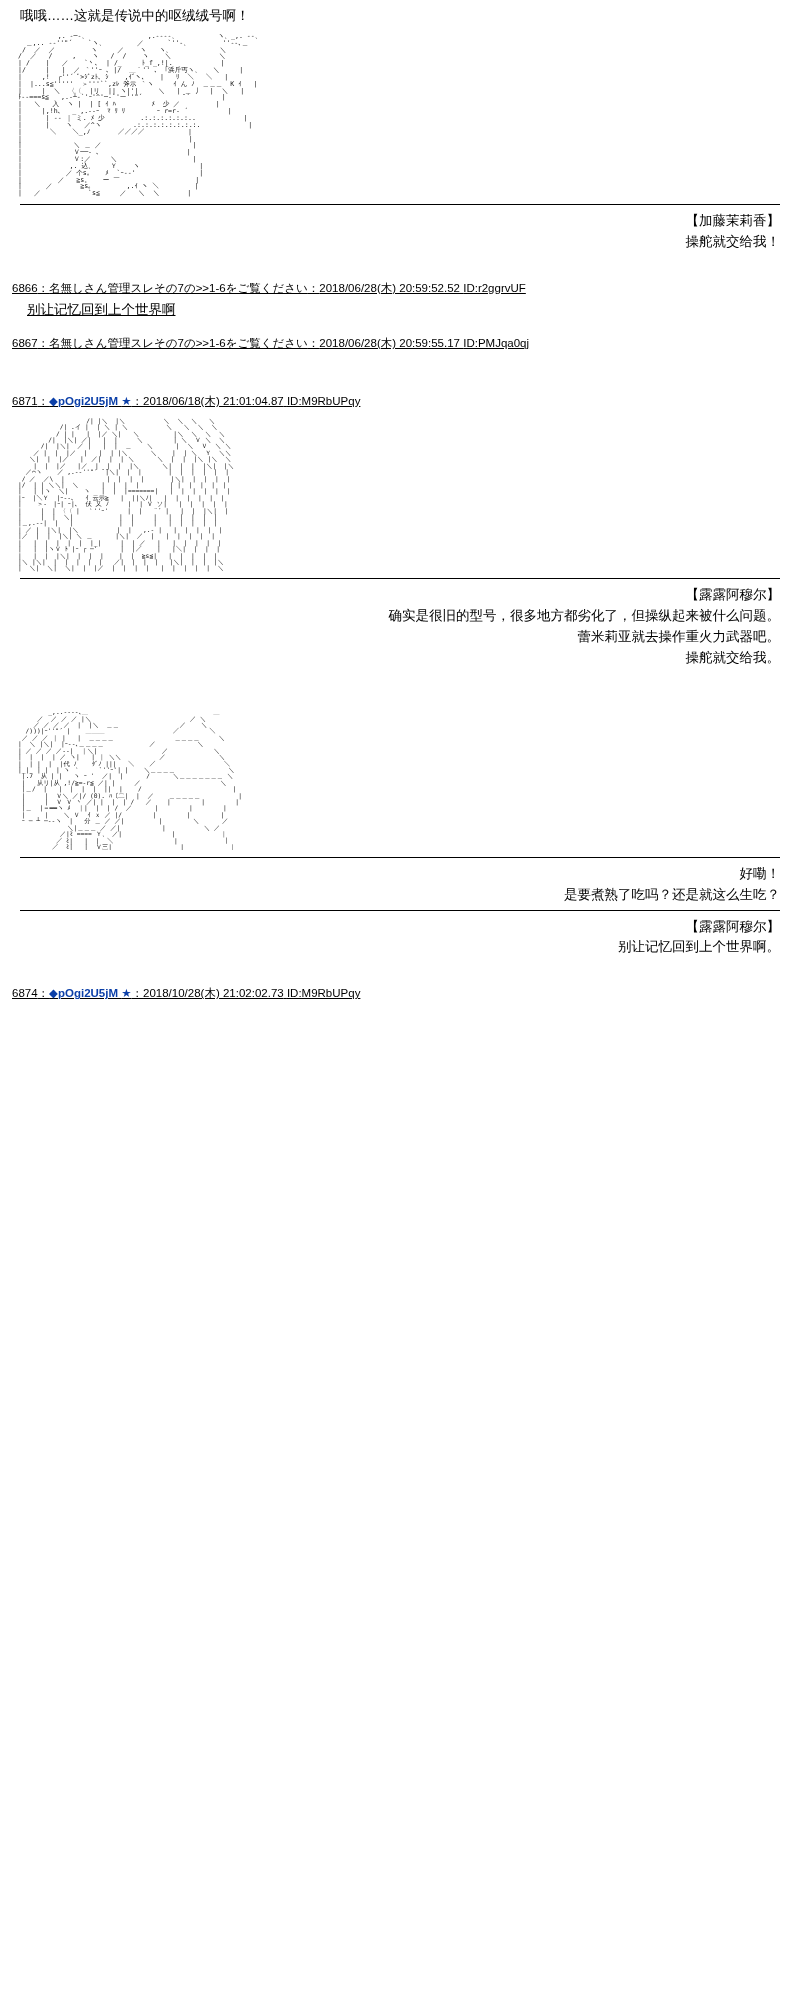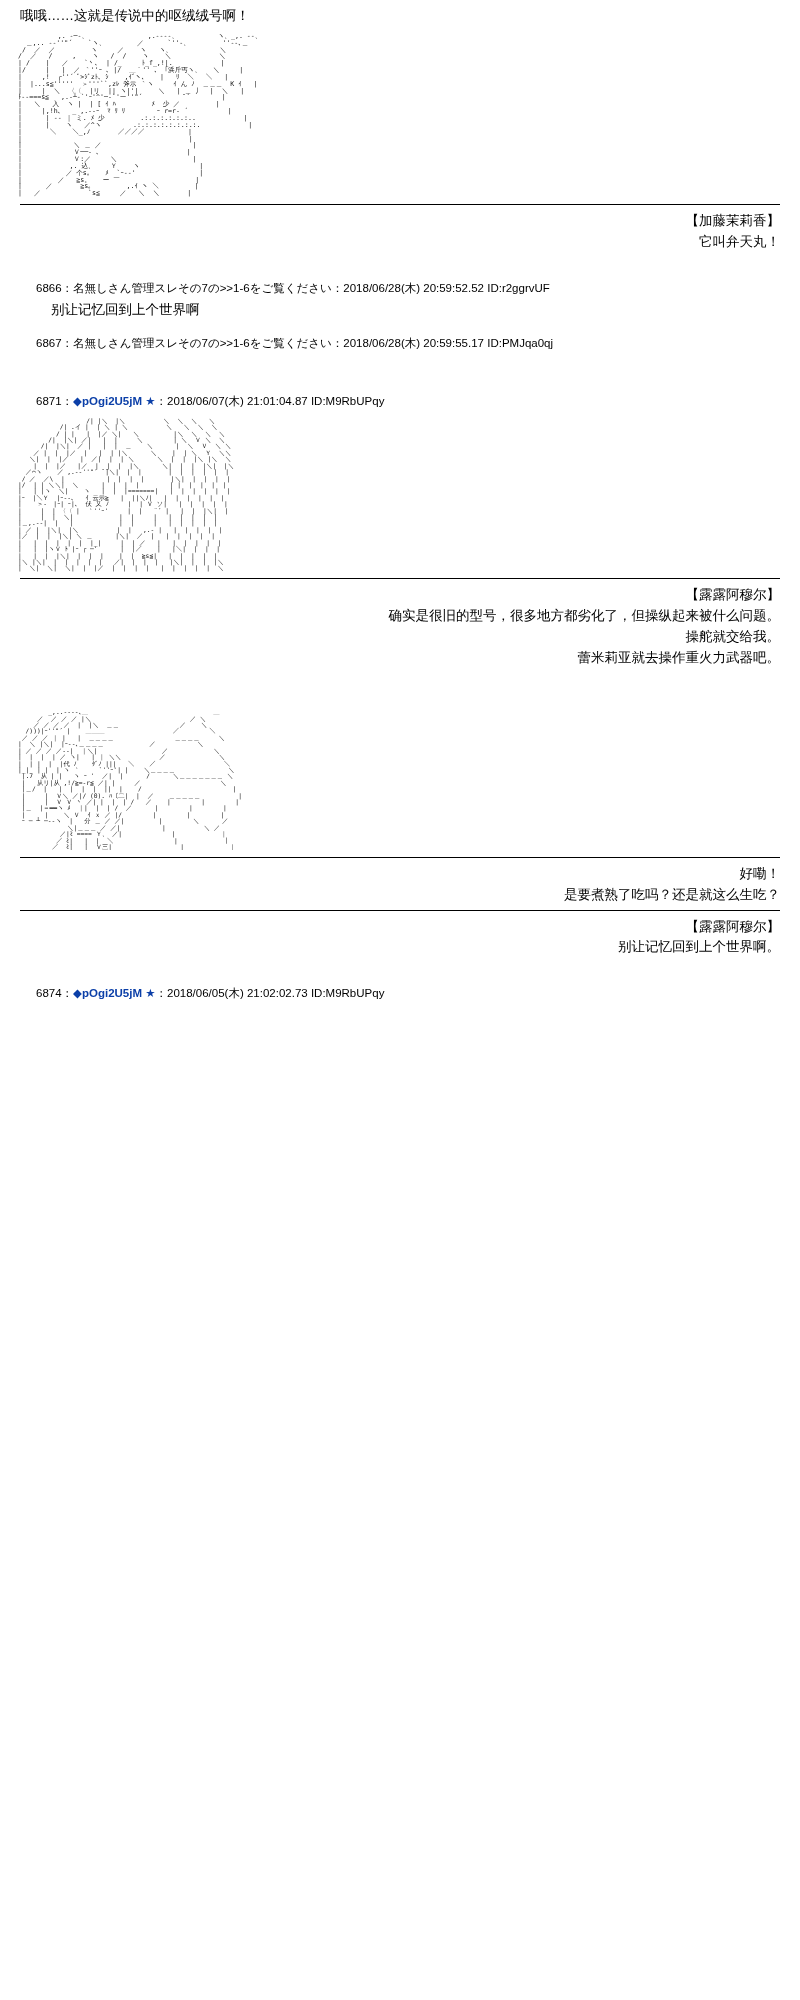--- a/index.html
+++ b/index.html
@@ -41,23 +41,24 @@
   }
   .speech{
     padding:2px 20px 0 22px;
     line-height:1.55;
     font-size:13.5px;
     text-align:right;
   }
   .speech .name{display:block;}
   .speech .line{display:block;padding-left:14px;}
   .post{
-    padding:4px 20px 0 36px;
+    padding:4px 20px 0 12px;
     font-size:11.5px;
     line-height:1.7;
+    text-decoration:underline;
   }
   .post .meta{color:#000;}
   .post .trip{color:#0b3fa8;font-weight:bold;margin-top:25px;}
   .post .star{color:#0b3fa8;}
   .post .body{
     font-size:13.5px;
     padding-top:2px;
     line-height:1.5;
     margin-left:15px;
   }
@@ -96,21 +97,21 @@
 |            ,. 込、    Ｙ    ヽ               |
 |           ／ 个s。   ﾒ  `ｰ-‐'                |
 |         ／   ≧s。   ー ￣                   |
 |      ／       ≧s。        ,.ｲ ヽ ＼         |
 |   ／            `s≦     ／   ＼  ＼       |</pre>
   </div>
   <hr class="hr">
 
   <div class="speech">
     <span class="name">【加藤茉莉香】</span>
-    <span class="line">它叫弁天丸！</span>
+    <span class="line">操舵就交给我！</span>
   </div>
 
   <div class="spacer-md"></div>
 
   <div class="post">
     <div class="meta">
       <span>6866</span><span>：</span><span>名無しさん管理スレその7の&gt;&gt;1-6をご覧ください</span><span>：</span><span>2018/06/28(木) 20:59:52.52</span> <span>ID:r2ggrvUF</span>
     </div>
     <div class="body">别让记忆回到上个世界啊</div>
   </div>
@@ -120,21 +121,21 @@
   <div class="post">
     <div class="meta">
       <span>6867</span><span>：</span><span>名無しさん管理スレその7の&gt;&gt;1-6をご覧ください</span><span>：</span><span>2018/06/28(木) 20:59:55.17</span> <span>ID:PMJqa0qj</span>
     </div>
   </div>
 
   <div class="spacer-lg"></div>
 
   <div class="post">
     <div class="meta">
-      <span>6871</span><span>：</span><span class="trip">◆pOgi2U5jM</span> <span class="star">★</span><span>：</span><span>2018/06/07(木) 21:01:04.87</span> <span>ID:M9RbUPqy</span>
+      <span>6871</span><span>：</span><span class="trip">◆pOgi2U5jM</span> <span class="star">★</span><span>：</span><span>2018/06/18(木) 21:01:04.87</span> <span>ID:M9RbUPqy</span>
     </div>
   </div>
 
   <div class="aa-wrap">
     <pre class="aa small">                  /| |＼  |＼          ＼  ＼  ＼   ＼
            /| .イ |  | ＼ | ＼          ＼   ＼  ＼  ＼
           / | |   |  |／ ＼|   ＼         |＼  ＼  ＼  ＼
         /|  |＼| ／|   |  |     ＼        | ＼  Ｖ ＼  ＼
       /|  |＼|  ／ |   |  |  ＿    ＼      |  ＼  Ｖ  ＼ ＼
     ／ |  |  |／  |   |  | |＼      ＼    |  | ＼  Ｙ  ＼＼
@@ -155,22 +156,22 @@
 |   |  |ヽＶ ﾄ |ｰ ┌ ─'      |  |／    |   |＼|  |  |  |
 |   |  |  |＼|  |  |  |    |  |  ≧s≦|   |  |  |  |  |
 |＼ |＼|  |  |  |  |  |   ／|  |  |  |   |＼|  |  |  |＼
 |  ＼|  ＼|  ＼|  |  |／  |  |  |  |   |  |  |  |  |  ＼</pre>
   </div>
   <hr class="hr">
 
   <div class="speech">
     <span class="name">【露露阿穆尔】</span>
     <span class="line">确实是很旧的型号，很多地方都劣化了，但操纵起来被什么问题。</span>
+    <span class="line">蕾米莉亚就去操作重火力武器吧。</span>
     <span class="line">操舵就交给我。</span>
-    <span class="line">蕾米莉亚就去操作重火力武器吧。</span>
   </div>
 
   <div class="spacer-lg"></div>
 
   <div class="aa-wrap">
     <pre class="aa small">        _,..-‐‐-､＿                                 ＿
      ／  ／ ／ ／ |＼                          ／ ＼
     ／ ／ ／ ／  |  |＼  ＿＿                ／    ＼
   /)))|ｰ''"´ |    ＿＿＿                  ／        ＼
  ／ ／ ／ ｜ |   |  ＿＿＿＿                ＿＿＿＿     ＼
@@ -203,17 +204,17 @@
 
   <div class="speech">
     <span class="name">【露露阿穆尔】</span>
     <span class="line">别让记忆回到上个世界啊。</span>
   </div>
 
   <div class="spacer-md"></div>
 
   <div class="post">
     <div class="meta">
-      <span>6874</span><span>：</span><span class="trip">◆pOgi2U5jM</span> <span class="star">★</span><span>：</span><span>2018/06/05(木) 21:02:02.73</span> <span>ID:M9RbUPqy</span>
+      <span>6874</span><span>：</span><span class="trip">◆pOgi2U5jM</span> <span class="star">★</span><span>：</span><span>2018/10/28(木) 21:02:02.73</span> <span>ID:M9RbUPqy</span>
     </div>
   </div>
 
 </div>
 
 </body></html>

